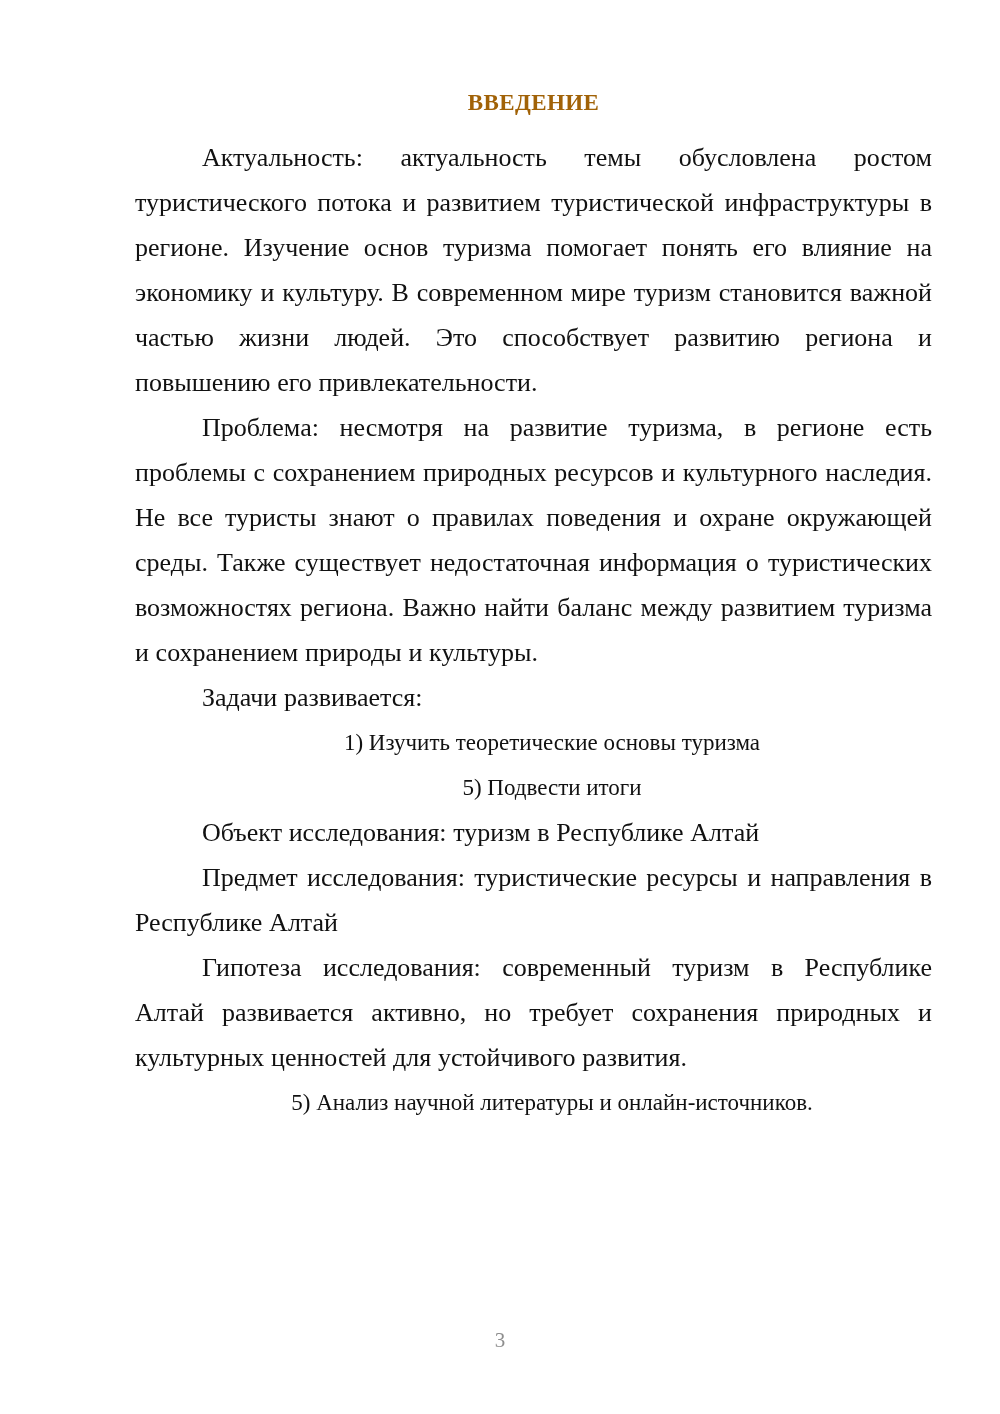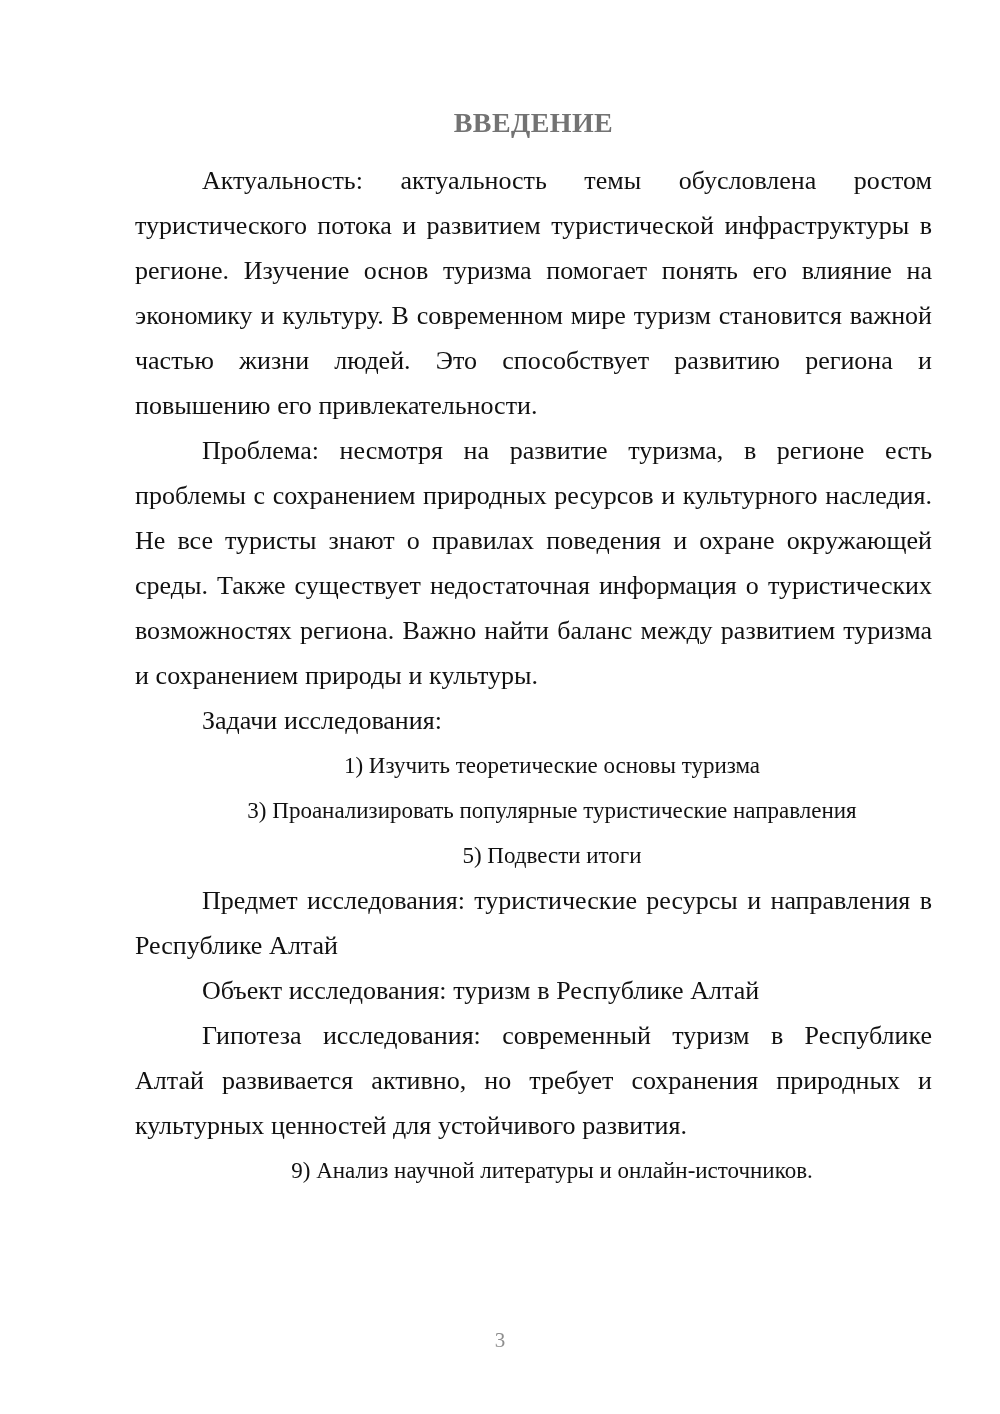--- a/index.html
+++ b/index.html
@@ -23,27 +23,27 @@
 
   
   .content {
     position: absolute;
     left: 135px;
     top: 86px;
     width: 797px;
   }
 
   .doc-title {
-    font-size: 28px;
+    font-size: 23px;
     font-weight: bold;
     text-align: center;
     letter-spacing: 0.4px;
-    margin: 16px 0 14px 0;
+    margin: 0 0 14px 0;
     line-height: 1.5;
-    color: #737373;
+    color: #a16207;
   }
 
   
   .para {
     font-size: 26px;
     line-height: 45px;
     text-align: justify;
     text-justify: inter-word;
     text-indent: 67px;
     margin: 0;
@@ -89,36 +89,35 @@
 
   <div class="content">
 
     <h1 class="doc-title">ВВЕДЕНИЕ</h1>
 
     <p class="para">Актуальность: актуальность темы обусловлена ростом туристического потока и развитием туристической инфраструктуры в регионе. Изучение основ туризма помогает понять его влияние на экономику и культуру. В современном мире туризм становится важной частью жизни людей. Это способствует развитию региона и повышению его привлекательности.</p>
 
     <p class="para">Проблема: несмотря на развитие туризма, в регионе есть проблемы с сохранением природных ресурсов и культурного наследия. Не все туристы знают о правилах поведения и охране окружающей среды. Также существует недостаточная информация о туристических возможностях региона. Важно найти баланс между развитием туризма и сохранением природы и культуры.</p>
 
 
-    <p class="para para-left">Задачи исследования:</p>
+    <p class="para para-left">Задачи развивается:</p>
 
     <p class="list-item">1) Изучить теоретические основы туризма</p>
 
 
-    <p class="list-item">3) Проанализировать популярные туристические направления</p>
 
 
     <p class="list-item">5) Подвести итоги</p>
 
+    <p class="para para-left">Объект исследования: туризм в Республике Алтай</p>
+
     <p class="para">Предмет исследования: туристические ресурсы и направления в Республике Алтай</p>
-
-    <p class="para para-left">Объект исследования: туризм в Республике Алтай</p>
 
     <p class="para">Гипотеза исследования: современный туризм в Республике Алтай развивается активно, но требует сохранения природных и культурных ценностей для устойчивого развития.</p>
 
 
-    <p class="list-item">9) Анализ научной литературы и онлайн-источников.</p>
+    <p class="list-item">5) Анализ научной литературы и онлайн-источников.</p>
 
   </div>
 
   <div class="page-number">3</div>
 
 </div>
 
 </body></html>

